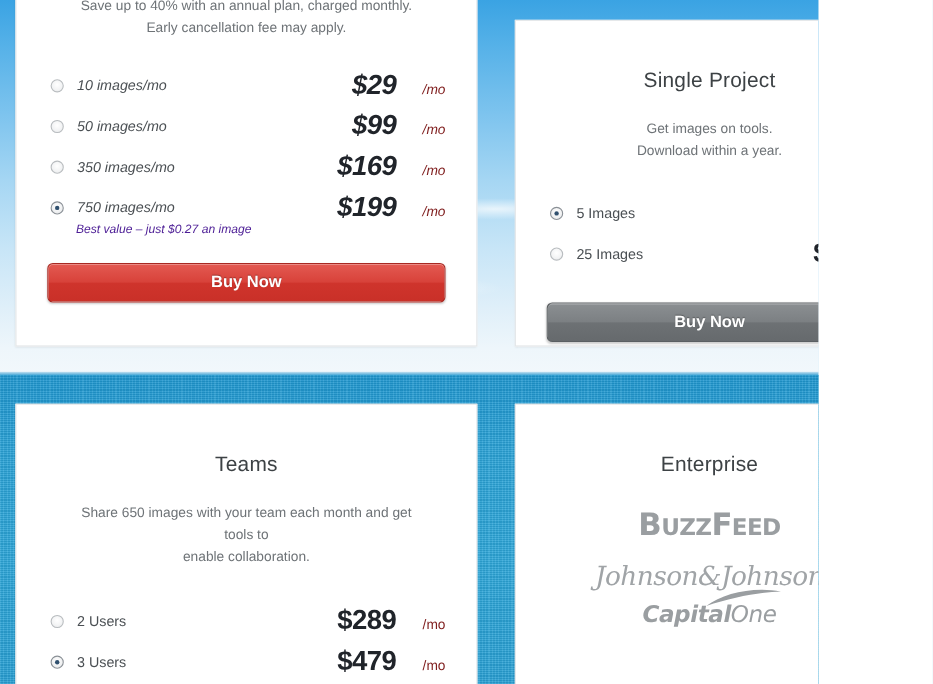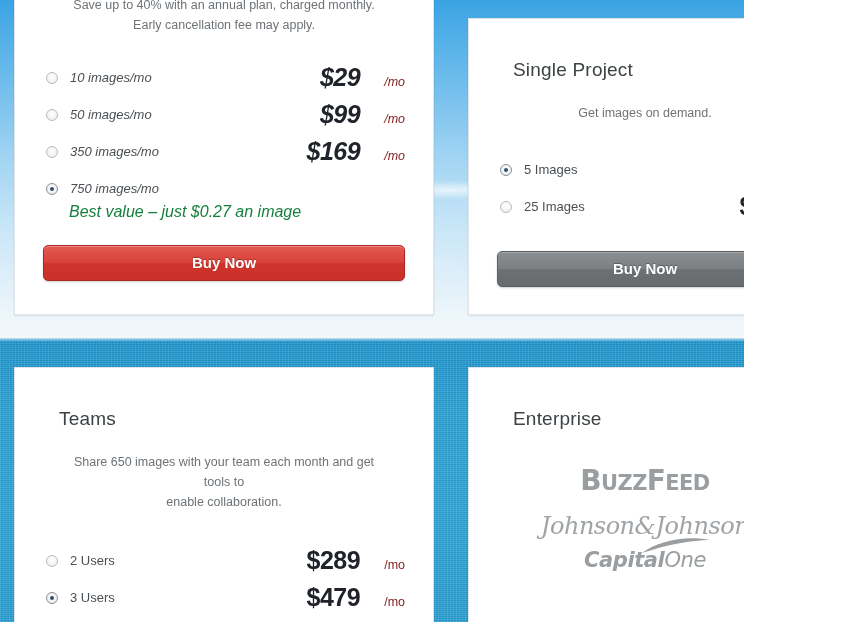--- a/index.html
+++ b/index.html
@@ -75,26 +75,26 @@
     box-shadow: 0 1px 2px rgba(0,0,0,.10);
   }
   #card-annual   { left: 14px;  top: -52px;  width: 420px; height: 367px; }
   #card-single   { left: 468px; top: 18px;   width: 354px; height: 297px; }
   #card-teams    { left: 14px;  top: 367px;  width: 420px; height: 290px; }
   #card-enterprise { left: 468px; top: 367px; width: 354px; height: 290px; }
 
   .card-inner { padding: 0 28px; }
 
   .plan-title {
-    text-align: left;
+    text-align: center;
     font-size: 19px;
     color: #3d4245;
     font-weight: normal;
-    margin: 16px;
-    padding-top: 24px;
+    margin: 0;
+    padding-top: 44px;
     letter-spacing: .2px;
   }
   .plan-desc {
     text-align: center;
     font-size: 12.5px;
     color: #6e7377;
     line-height: 20px;
     margin: 22px 18px 0 18px;
   }
   #card-annual .plan-desc {
@@ -156,22 +156,22 @@
     white-space: nowrap;
   }
   .per {
     font-size: 12.5px;
     font-weight: normal;
     color: #7f1d1d;
     letter-spacing: 0;
     margin-left: 24px;
   }
   .note {
-    font-size: 16px;
-    color: #15803d;
+    font-size: 11px;
+    color: #4c1d95;
     padding-left: 26px;
     margin-top: -4px;
   }
 
   
   .buy-btn {
     display: block;
     width: 100%;
     box-sizing: border-box;
     height: 36px;
@@ -205,30 +205,31 @@
   .logos {
     margin-top: 26px;
     text-align: center;
   }
   .logo-buzzfeed {
     font-family: "DejaVu Sans", sans-serif;
     font-weight: bold;
     font-size: 28px;
     color: #9a9ea1;
     letter-spacing: -.6px;
-    line-height: 50px;
+    line-height: 34px;
   }
   .logo-buzzfeed .sm { font-size: 21px; }
   .logo-jj {
     font-family: "DejaVu Serif", serif;
     font-style: italic;
     font-size: 24px;
     color: #a0a4a7;
     line-height: 36px;
     letter-spacing: -.5px;
+    margin-top: 10px;
   }
   .logo-capital {
     font-family: "DejaVu Sans", sans-serif;
     font-weight: bold;
     font-style: italic;
     font-size: 21px;
     color: #9a9ea1;
     line-height: 32px;
     letter-spacing: -.4px;
     position: relative;
@@ -279,36 +280,38 @@
           <span class="radio"></span>
           <span class="option-label">350 images/mo</span>
           <span class="spacer"></span>
           <span class="price"><span>$169</span><span class="per">/mo</span></span>
         </div>
 
         <div class="option-row">
           <span class="radio checked"></span>
           <span class="option-label">750 images/mo</span>
           <span class="spacer"></span>
+          <span class="price"><span>$199</span><span class="per">/mo</span></span>
         </div>
 
         <div class="note">Best value – just $0.27 an image</div>
       </div>
 
       <div class="btn-wrap">
         <button class="buy-btn red">Buy Now</button>
       </div>
     </div>
   </div>
 
   <div class="card" id="card-single">
     <div class="card-inner">
       <h2 class="plan-title">Single Project</h2>
       <div class="plan-desc">
-        <div>Get images on demand.</div>
+        <div>Get images on tools.</div>
+        <div>Download within a year.</div>
       </div>
 
       <div class="options">
         <div class="option-row">
           <span class="radio checked"></span>
           <span class="option-label">5 Images</span>
           <span class="spacer"></span>
           <span class="price">$49</span>
         </div>
 

